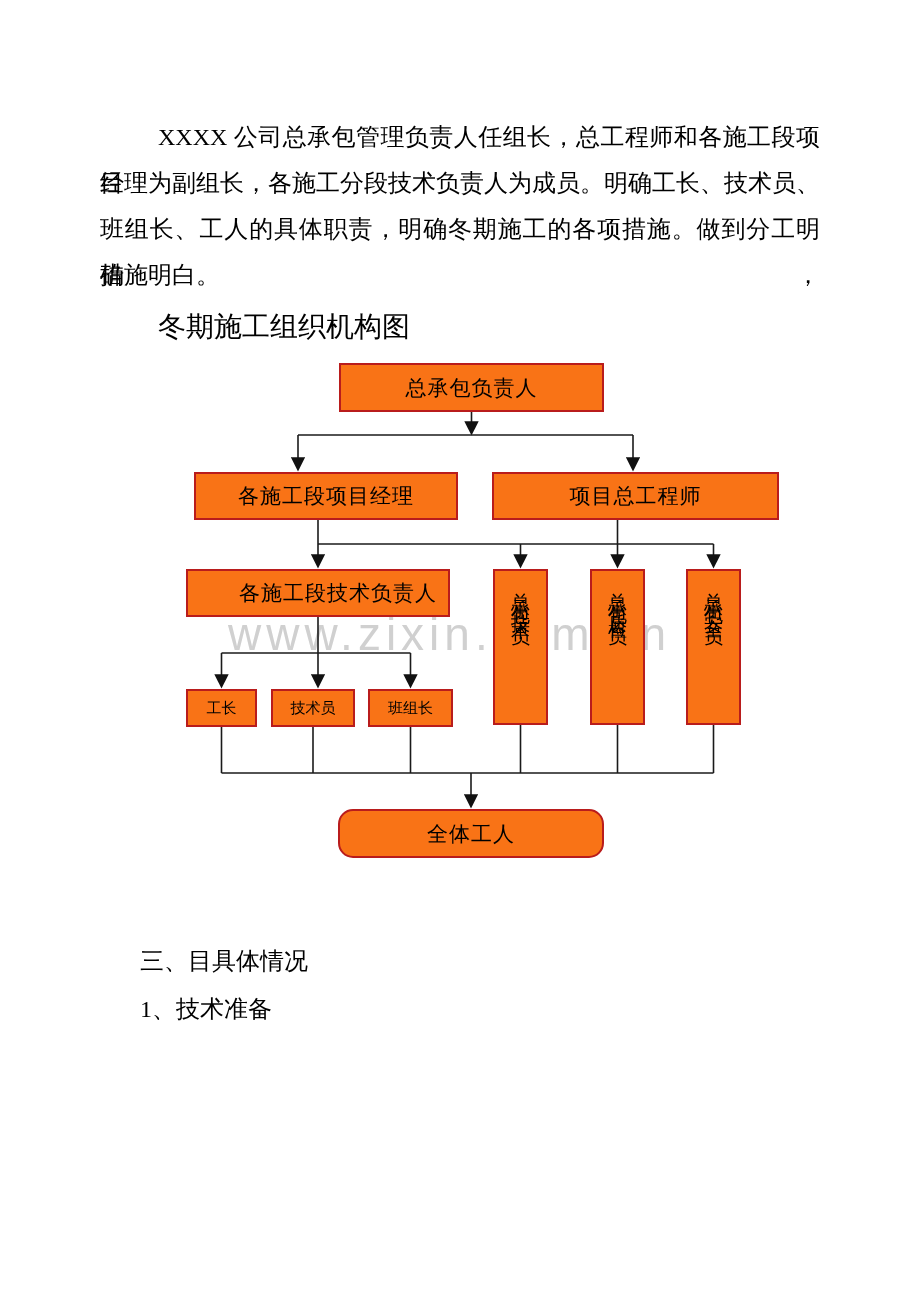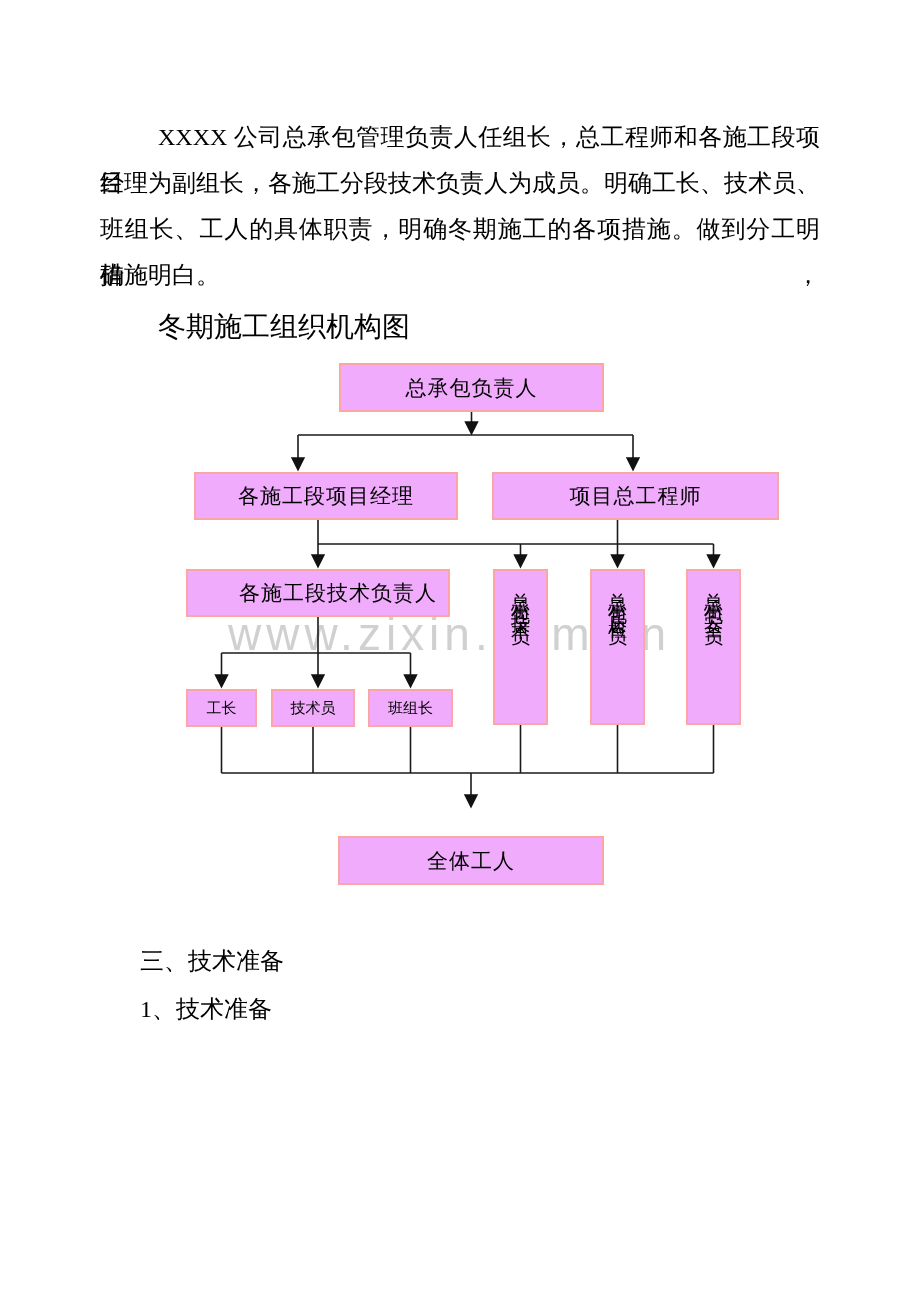--- a/index.html
+++ b/index.html
@@ -23,43 +23,43 @@
 
   
   .chart{position:relative;width:720px;height:588px;margin-left:-100px;width:920px;}
   .watermark{
     position:absolute;left:228px;top:260px;height:48px;line-height:48px;
     font-family:"Liberation Sans","DejaVu Sans",sans-serif;
     font-size:46px;letter-spacing:5px;color:#d0d0d0;z-index:0;white-space:nowrap;
   }
   .connectors{position:absolute;left:0;top:0;z-index:1;}
   .node{
-    position:absolute;box-sizing:border-box;background:#f0abfc;
-    border:2px solid #fca5a5;z-index:2;
+    position:absolute;box-sizing:border-box;background:#f97316;
+    border:2px solid #b91c1c;z-index:2;
     display:flex;align-items:center;justify-content:center;
     font-size:21px;letter-spacing:1px;
   }
   .node.small{font-size:15px;letter-spacing:0;}
   .node.vert{
     writing-mode:vertical-rl;text-orientation:upright;
     font-size:19px;letter-spacing:7px;padding-top:6px;
     justify-content:flex-start;
   }
   
   .n-root       {left:339px;top:13px; width:265px;height:49px;}
   .n-manager    {left:194px;top:122px;width:264px;height:48px;}
   .n-chief      {left:492px;top:122px;width:287px;height:48px;}
   .n-techlead   {left:186px;top:219px;width:264px;height:48px;padding-left:40px;}
   .n-gctech     {left:493px;top:219px;width:55px;height:156px;}
   .n-gcqc       {left:590px;top:219px;width:55px;height:156px;}
   .n-gcsafe     {left:686px;top:219px;width:55px;height:156px;}
   .n-foreman    {left:186px;top:339px;width:71px;height:38px;}
   .n-technician {left:271px;top:339px;width:84px;height:38px;}
   .n-teamlead   {left:368px;top:339px;width:85px;height:38px;}
-  .n-workers    {left:338px;top:486px;width:266px;height:49px;}
+  .n-workers    {left:338px;top:459px;width:266px;height:49px;border-radius:15px;}
 </style>
 </head>
 <body>
 
 <div class="page">
   <div class="content">
 
     <p class="para">
       <span class="line jline ind">XXXX 公司总承包管理负责人任组长，总工程师和各施工段项目</span>
       <span class="line jline">经理为副组长，各施工分段技术负责人为成员。明确工长、技术员、</span>
@@ -115,18 +115,18 @@
       <div class="node n-techlead">各施工段技术负责人</div>
       <div class="node vert n-gctech">总承包技术员</div>
       <div class="node vert n-gcqc">总承包质检员</div>
       <div class="node vert n-gcsafe">总承包安全员</div>
       <div class="node small n-foreman">工长</div>
       <div class="node small n-technician">技术员</div>
       <div class="node small n-teamlead">班组长</div>
       <div class="node n-workers">全体工人</div>
     </div>
 
-    <div class="line heading">三、技术准备</div>
+    <div class="line heading">三、目具体情况</div>
     <div class="line heading h2gap">1、技术准备</div>
 
 
   </div>
 </div>
 
 </body></html>

